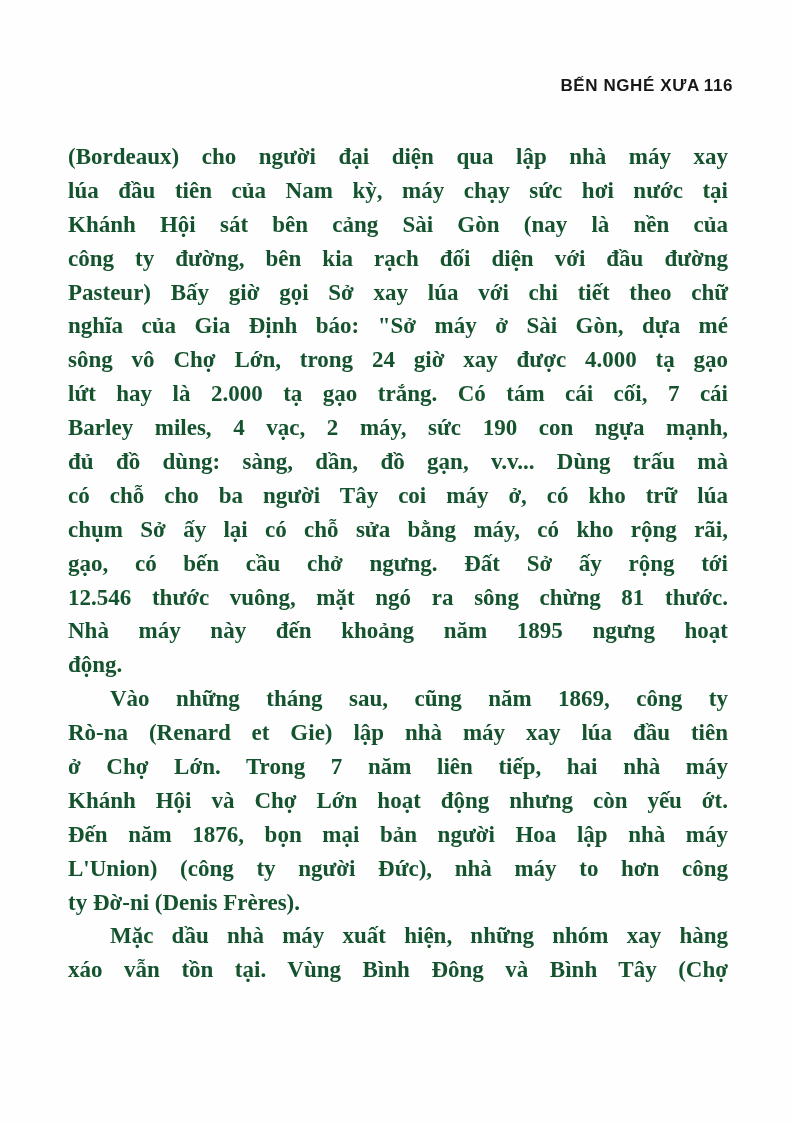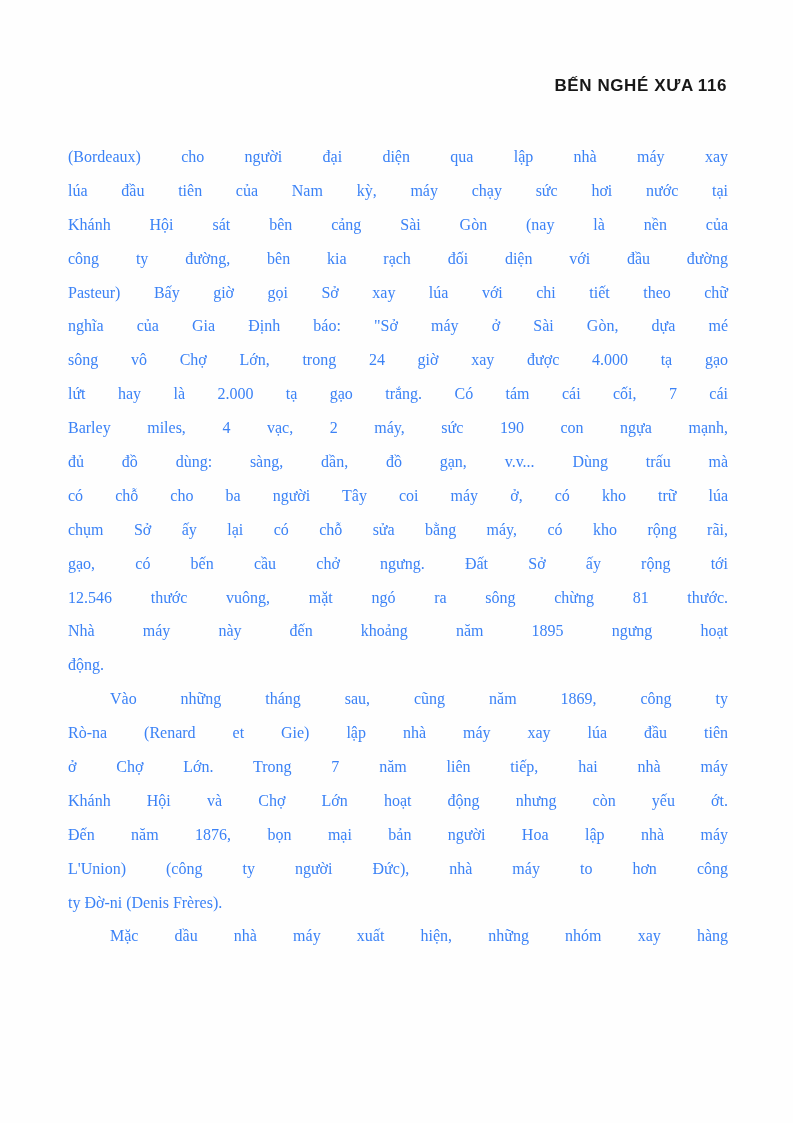--- a/index.html
+++ b/index.html
@@ -12,40 +12,40 @@
     width: 793px;
     height: 1123px;
     margin: 0 auto;
     background: #fefefe;
     color: #151515;
     overflow: hidden;
   }
   .running-head {
     position: absolute;
     top: 76px;
-    right: 66px;
+    right: 60px;
     font-family: "Liberation Sans", "DejaVu Sans", sans-serif;
     font-weight: bold;
     font-size: 17px;
     letter-spacing: 0.6px;
     color: #171717;
     white-space: nowrap;
   }
   .running-head .pgnum {
     margin-left: 4px;
   }
   .text-block {
     position: absolute;
     left: 68px;
     top: 140px;
     width: 660px;
     font-family: "Liberation Serif", "DejaVu Serif", serif;
-    font-weight: normal;
-    font-size: 16px;
-    color: #3b82f6;
+    font-weight: bold;
+    font-size: 23px;
+    color: #14532d;
   }
   .line {
     height: 33.9px;
     line-height: 33.9px;
     text-align: justify;
     text-align-last: justify;
     white-space: nowrap;
   }
   .line.indent {
     text-indent: 42px;
@@ -79,14 +79,15 @@
       <div class="line">Nhà máy này đến khoảng năm 1895 ngưng hoạt</div>
       <div class="line endline">động.</div>
       <div class="line indent">Vào những tháng sau, cũng năm 1869, công ty</div>
       <div class="line">Rò-na (Renard et Gie) lập nhà máy xay lúa đầu tiên</div>
       <div class="line">ở Chợ Lớn. Trong 7 năm liên tiếp, hai nhà máy</div>
       <div class="line">Khánh Hội và Chợ Lớn hoạt động nhưng còn yếu ớt.</div>
       <div class="line">Đến năm 1876, bọn mại bản người Hoa lập nhà máy</div>
       <div class="line">L'Union) (công ty người Đức), nhà máy to hơn công</div>
       <div class="line endline">ty Đờ-ni (Denis Frères).</div>
       <div class="line indent">Mặc dầu nhà máy xuất hiện, những nhóm xay hàng</div>
+      <div class="line">xáo vẫn tồn tại. Vùng Bình Đông và Bình Tây (Chợ</div>
     </div>
 </div>
 
 </body></html>

